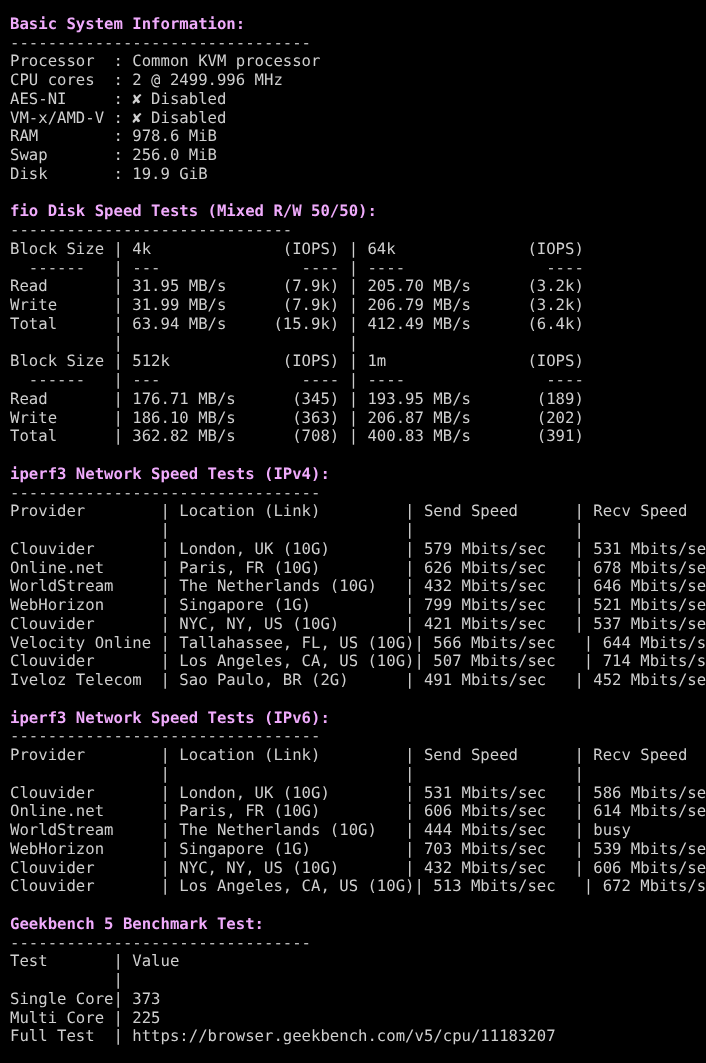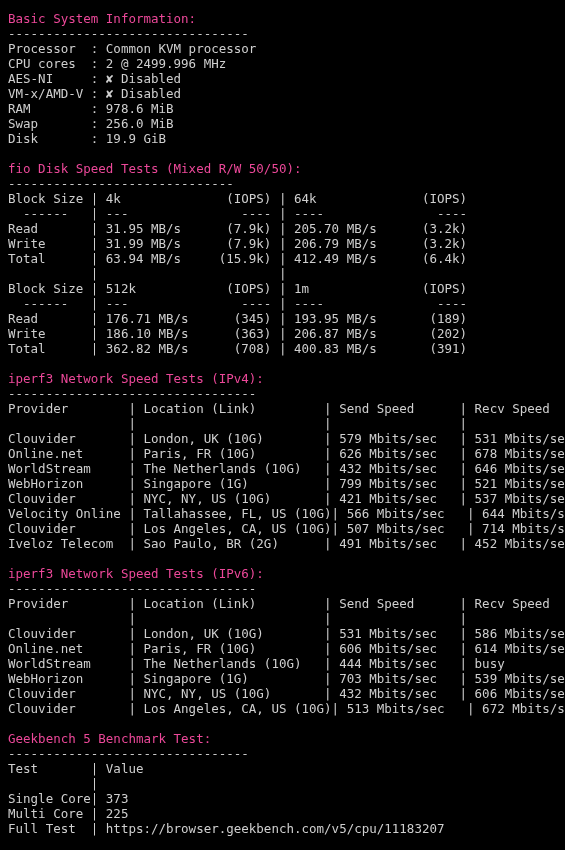--- a/index.html
+++ b/index.html
@@ -31,21 +31,22 @@
   }
   .line {
     height: 15px;
     white-space: pre;
     font-family: "DejaVu Sans Mono", "Liberation Mono", monospace;
   }
   .blank {
     height: 15px;
   }
   .section-title {
-    color: #ec4899;
+    color: #f0abfc;
+    font-weight: bold;
   }
   .rule {
     color: #c8c8c8;
   }
 </style>
 </head>
 <body>
 
 <div id="terminal"><div class="line section-title">Basic System Information:</div><div class="line rule">--------------------------------</div><div class="line">Processor  : Common KVM processor</div><div class="line">CPU cores  : 2 @ 2499.996 MHz</div><div class="line">AES-NI     : ✘ Disabled</div><div class="line">VM-x/AMD-V : ✘ Disabled</div><div class="line">RAM        : 978.6 MiB</div><div class="line">Swap       : 256.0 MiB</div><div class="line">Disk       : 19.9 GiB</div><div class="line blank"> </div><div class="line section-title">fio Disk Speed Tests (Mixed R/W 50/50):</div><div class="line rule">------------------------------</div><div class="line">Block Size | 4k              (IOPS) | 64k              (IOPS)</div><div class="line rule">  ------   | ---               ---- | ----               ----</div><div class="line">Read       | 31.95 MB/s      (7.9k) | 205.70 MB/s      (3.2k)</div><div class="line">Write      | 31.99 MB/s      (7.9k) | 206.79 MB/s      (3.2k)</div><div class="line">Total      | 63.94 MB/s     (15.9k) | 412.49 MB/s      (6.4k)</div><div class="line">           |                        |                        </div><div class="line">Block Size | 512k            (IOPS) | 1m               (IOPS)</div><div class="line rule">  ------   | ---               ---- | ----               ----</div><div class="line">Read       | 176.71 MB/s      (345) | 193.95 MB/s       (189)</div><div class="line">Write      | 186.10 MB/s      (363) | 206.87 MB/s       (202)</div><div class="line">Total      | 362.82 MB/s      (708) | 400.83 MB/s       (391)</div><div class="line blank"> </div><div class="line section-title">iperf3 Network Speed Tests (IPv4):</div><div class="line rule">---------------------------------</div><div class="line">Provider        | Location (Link)         | Send Speed      | Recv Speed</div><div class="line">                |                         |                 | </div><div class="line">Clouvider       | London, UK (10G)        | 579 Mbits/sec   | 531 Mbits/sec</div><div class="line">Online.net      | Paris, FR (10G)         | 626 Mbits/sec   | 678 Mbits/sec</div><div class="line">WorldStream     | The Netherlands (10G)   | 432 Mbits/sec   | 646 Mbits/sec</div><div class="line">WebHorizon      | Singapore (1G)          | 799 Mbits/sec   | 521 Mbits/sec</div><div class="line">Clouvider       | NYC, NY, US (10G)       | 421 Mbits/sec   | 537 Mbits/sec</div><div class="line">Velocity Online | Tallahassee, FL, US (10G)| 566 Mbits/sec   | 644 Mbits/sec</div><div class="line">Clouvider       | Los Angeles, CA, US (10G)| 507 Mbits/sec   | 714 Mbits/sec</div><div class="line">Iveloz Telecom  | Sao Paulo, BR (2G)      | 491 Mbits/sec   | 452 Mbits/sec</div><div class="line blank"> </div><div class="line section-title">iperf3 Network Speed Tests (IPv6):</div><div class="line rule">---------------------------------</div><div class="line">Provider        | Location (Link)         | Send Speed      | Recv Speed</div><div class="line">                |                         |                 | </div><div class="line">Clouvider       | London, UK (10G)        | 531 Mbits/sec   | 586 Mbits/sec</div><div class="line">Online.net      | Paris, FR (10G)         | 606 Mbits/sec   | 614 Mbits/sec</div><div class="line">WorldStream     | The Netherlands (10G)   | 444 Mbits/sec   | busy</div><div class="line">WebHorizon      | Singapore (1G)          | 703 Mbits/sec   | 539 Mbits/sec</div><div class="line">Clouvider       | NYC, NY, US (10G)       | 432 Mbits/sec   | 606 Mbits/sec</div><div class="line">Clouvider       | Los Angeles, CA, US (10G)| 513 Mbits/sec   | 672 Mbits/sec</div><div class="line blank"> </div><div class="line section-title">Geekbench 5 Benchmark Test:</div><div class="line rule">--------------------------------</div><div class="line">Test       | Value</div><div class="line">           |</div><div class="line">Single Core| 373</div><div class="line">Multi Core | 225</div><div class="line">Full Test  | https://browser.geekbench.com/v5/cpu/11183207</div></div>
 

